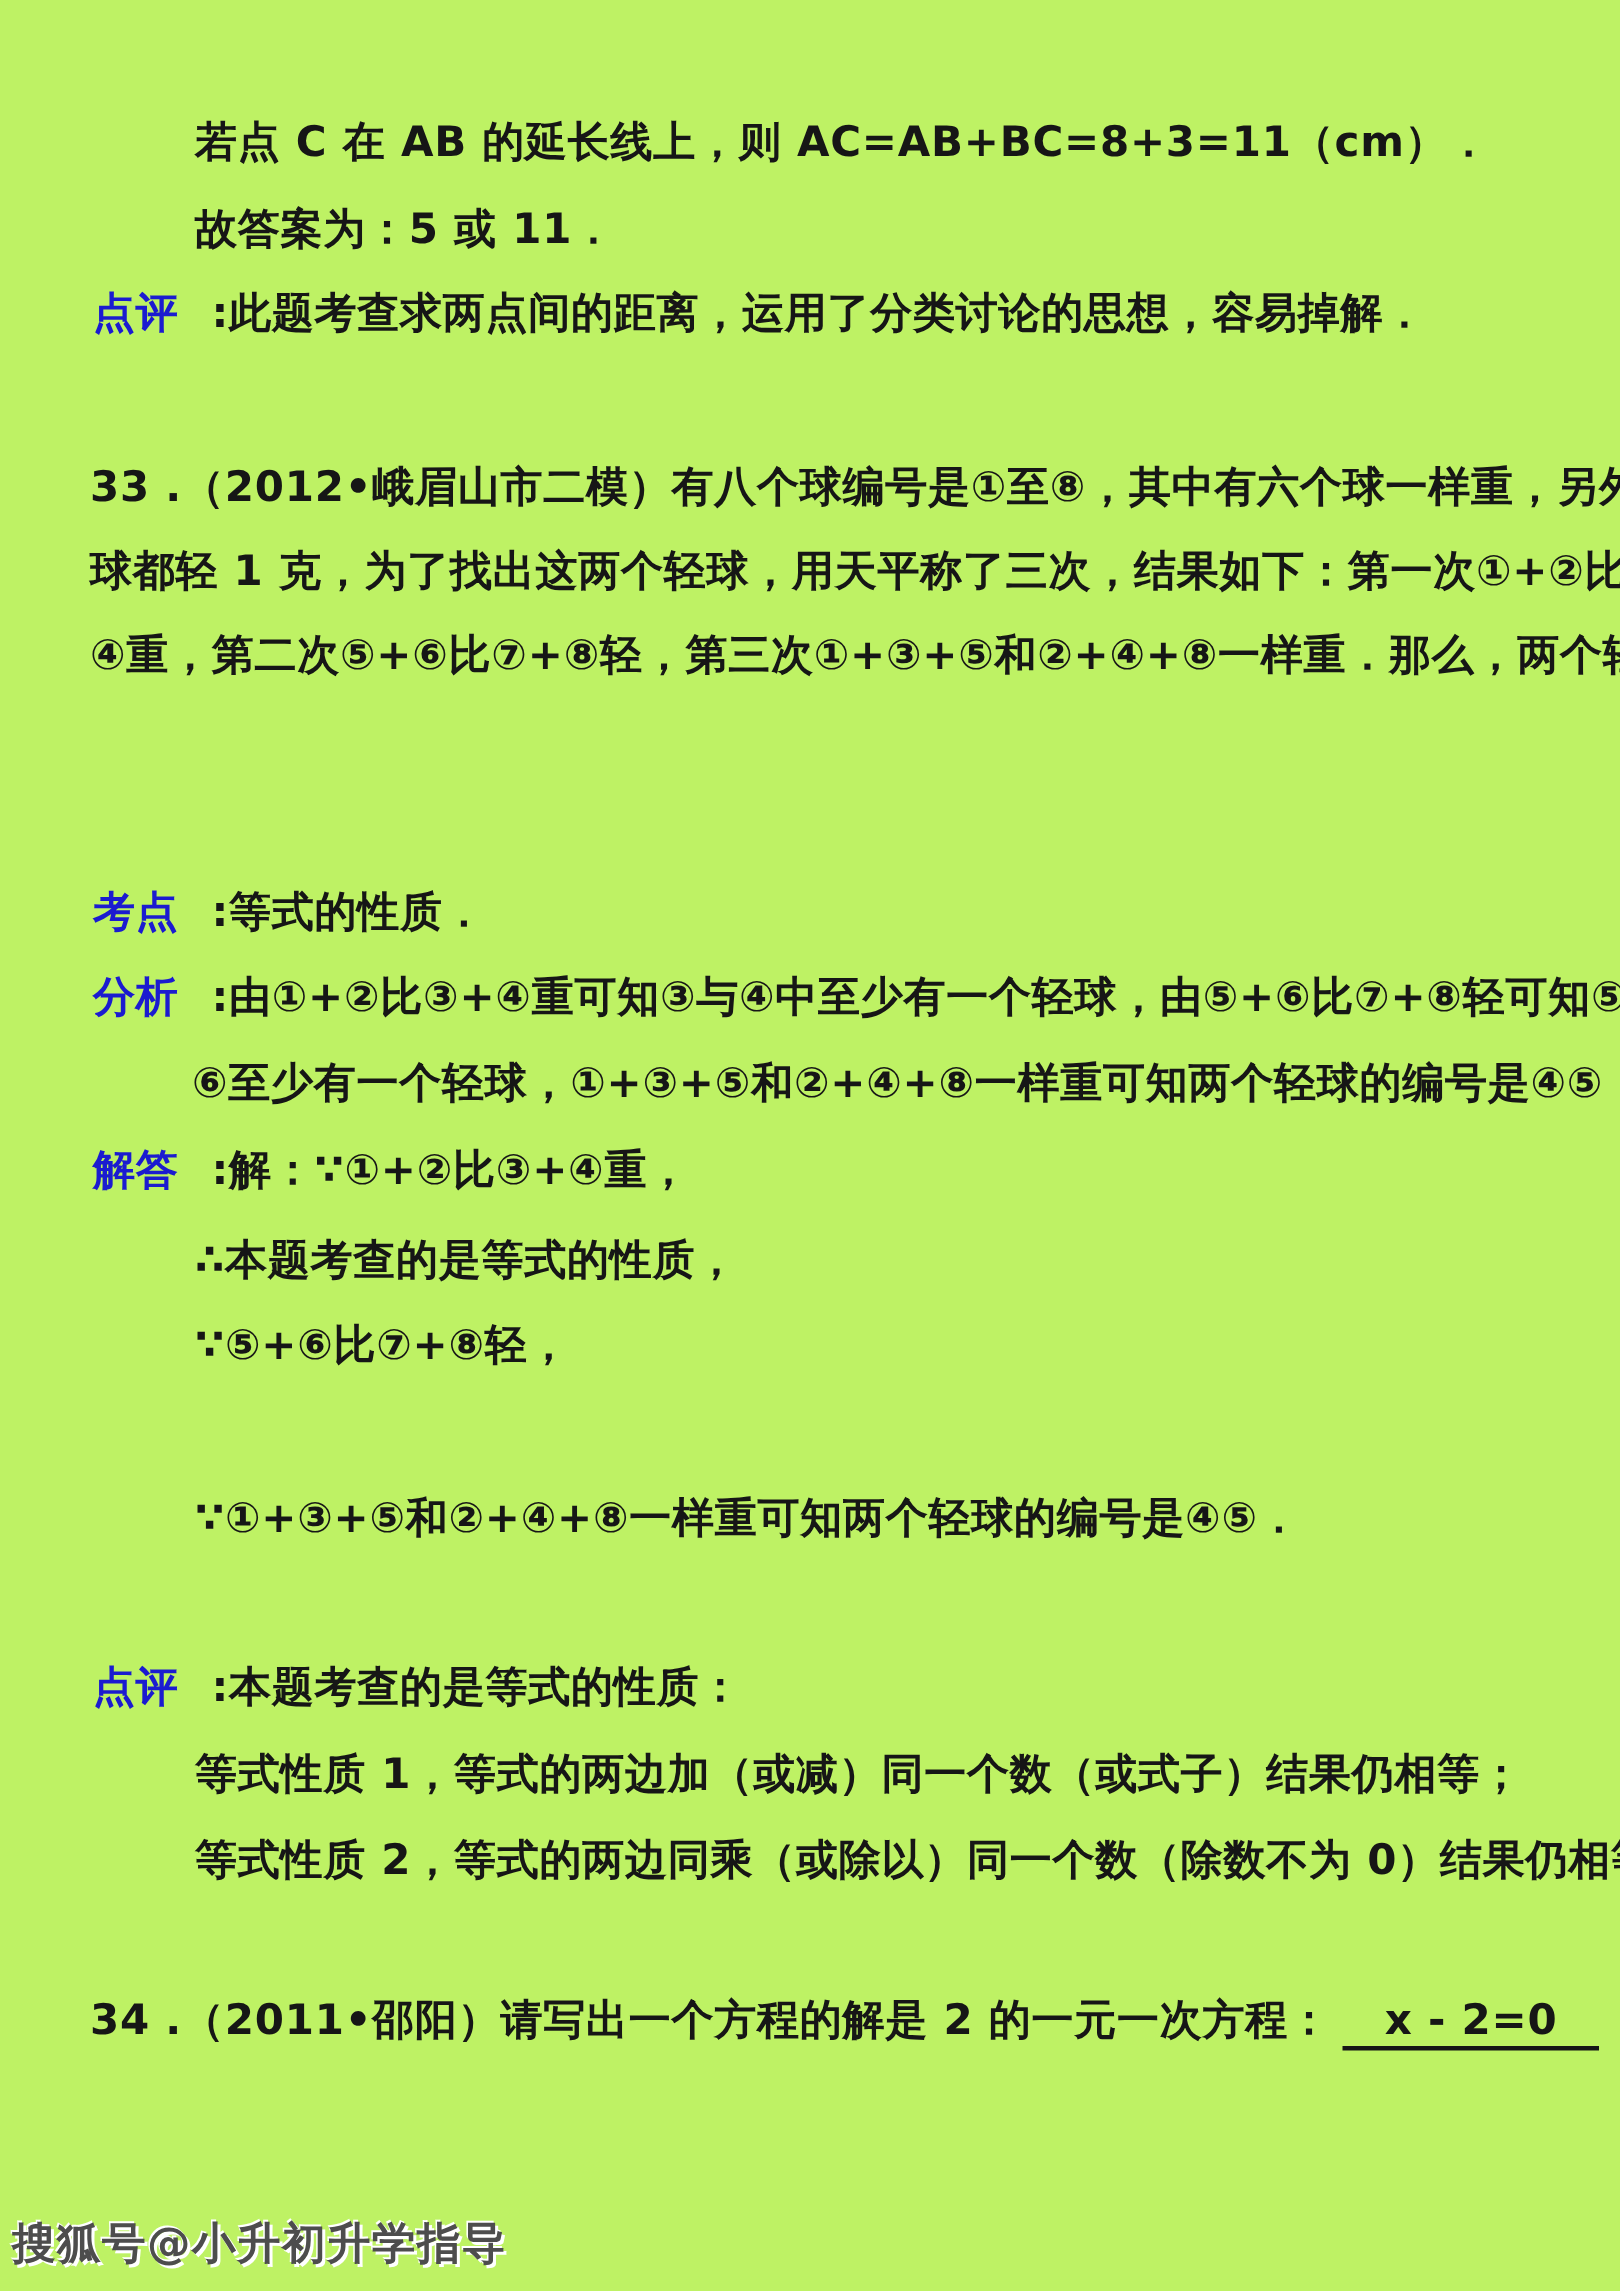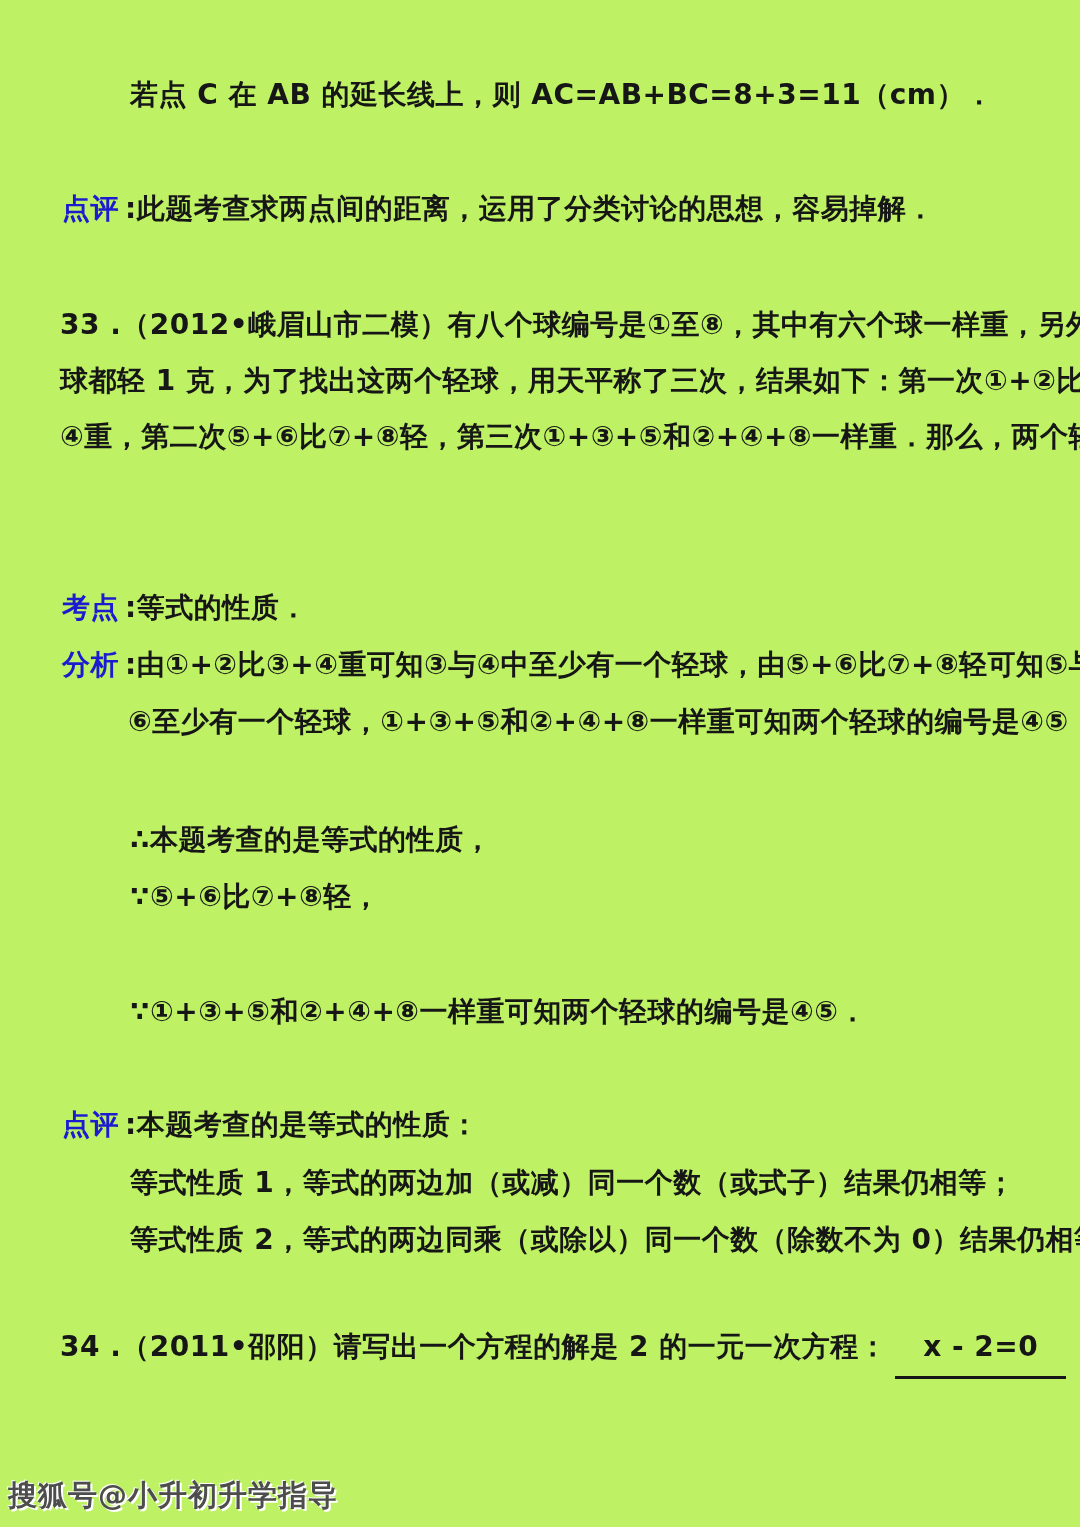--- a/index.html
+++ b/index.html
@@ -16,50 +16,51 @@
     text-decoration: underline;
   }
   .line {
     position: absolute;
     white-space: nowrap;
     letter-spacing: 0.5px;
     line-height: 34px;
   }
   .indent { left: 130px; }
   .flush  { left: 60px; }
-  .label  { color: #1b1bd0; margin-right: 6px; }
+  .label  { color: #1b1bd0; margin-right: 22px; }
   .blank {
     display: inline-block;
     border-bottom: 3px solid #161616;
     padding: 0 34px 2px 34px;
     margin: 0 6px;
   }
   .blank-34 {
     display: inline-block;
     border-bottom: 3px solid #161616;
-    padding: 0 28px 12px 28px;
+    padding: 0 28px 0 28px;
     margin: 0 8px;
   }
   .watermark {
     position: absolute;
     left: 8px;
     top: 1476px;
     font-size: 29px;
     letter-spacing: 1px;
     color: #4d4d4d;
     text-shadow: 2px 2px 0 #ffffff, -1px -1px 0 #ffffff;
   }
 </style>
 </head>
 <body>
 
 <div class="page">
 
   <div class="line indent" style="top:78px">若点 C 在 AB 的延长线上，则 AC=AB+BC=8+3=11（cm）．</div>
 
+  <div class="line indent" style="top:136px">故答案为：5 或 11．</div>
 
   <div class="line" style="top:192px; left:62px">
     <span class="label">点评</span><span>:此题考查求两点间的距离，运用了分类讨论的思想，容易掉解．</span>
   </div>
 
   <div class="line flush" style="top:308px">33 .（2012•峨眉山市二模）有八个球编号是①至⑧，其中有六个球一样重，另外两个</div>
 
   <div class="line flush" style="top:364px">球都轻 1 克，为了找出这两个轻球，用天平称了三次，结果如下：第一次①+②比③+</div>
 
   <div class="line flush" style="top:420px">④重，第二次⑤+⑥比⑦+⑧轻，第三次①+③+⑤和②+④+⑧一样重．那么，两个轻</div>
@@ -68,20 +69,23 @@
   <div class="line" style="top:591px; left:62px">
     <span class="label">考点</span><span>:等式的性质．</span>
   </div>
 
   <div class="line" style="top:648px; left:62px">
     <span class="label">分析</span><span>:由①+②比③+④重可知③与④中至少有一个轻球，由⑤+⑥比⑦+⑧轻可知⑤与</span>
   </div>
 
   <div class="line" style="top:705px; left:128px">⑥至少有一个轻球，①+③+⑤和②+④+⑧一样重可知两个轻球的编号是④⑤．</div>
 
+  <div class="line" style="top:763px; left:62px">
+    <span class="label">解答</span><span>:解：∵①+②比③+④重，</span>
+  </div>
 
   <div class="line indent" style="top:823px">∴本题考查的是等式的性质，</div>
 
   <div class="line indent" style="top:880px">∵⑤+⑥比⑦+⑧轻，</div>
 
 
   <div class="line indent" style="top:995px">∵①+③+⑤和②+④+⑧一样重可知两个轻球的编号是④⑤．</div>
 
 
   <div class="line" style="top:1108px; left:62px">

